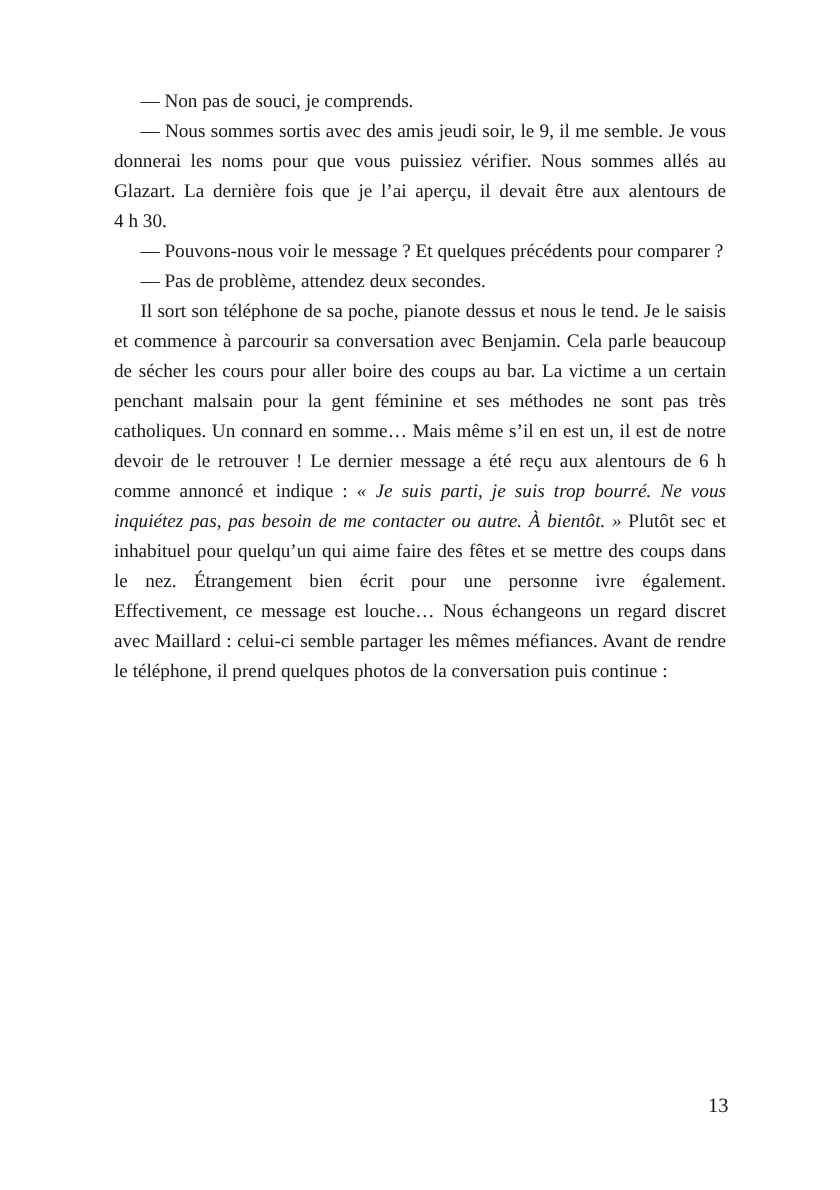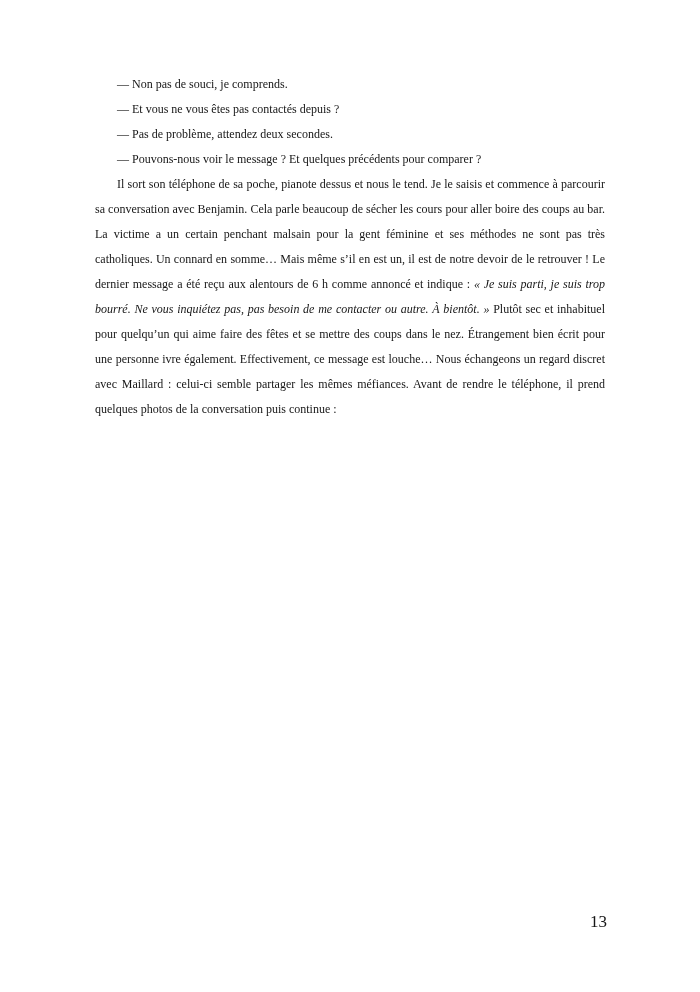--- a/index.html
+++ b/index.html
@@ -14,21 +14,21 @@
     background: #ffffff;
     color: #161616;
     overflow: hidden;
   }
   .text-block {
     position: absolute;
     left: 95px;
     top: 72px;
     width: 510px;
     font-family: "Liberation Serif", "DejaVu Serif", serif;
-    font-size: 12px;
+    font-size: 16px;
     line-height: 25px;
     text-align: justify;
     text-align-last: left;
     hyphens: none;
     color: #161616;
   }
   .para {
     margin: 0;
     padding: 0;
     text-indent: 22px;
@@ -49,27 +49,27 @@
 </head>
 <body>
 
 <div class="page">
 
   <main class="text-block">
 
     <p class="para">— Non pas de souci, je comprends.</p>
 
 
-
-    <p class="para">— Et vous ne vous êtes pas contactés depuis&nbsp;?</p>
+    <p class="para">— Nous sommes sortis avec des amis jeudi soir, le&nbsp;9, il me semble. Je vous donnerai les noms pour que vous puissiez vérifier. Nous sommes allés au Glazart. La dernière fois que je l’ai aperçu, il devait être aux alentours de 4&nbsp;h&nbsp;30.</p>
 
 
-    <p class="para">— Pas de problème, attendez deux secondes.</p>
 
     <p class="para">— Pouvons-nous voir le message&nbsp;? Et quelques précédents pour comparer&nbsp;?</p>
+
+    <p class="para">— Pas de problème, attendez deux secondes.</p>
 
     <p class="para">
       <span>Il sort son téléphone de sa poche, pianote dessus et nous le tend. Je le saisis et commence à parcourir sa conversation avec Benjamin. Cela parle beaucoup de sécher les cours pour aller boire des coups au bar. La victime a un certain penchant malsain pour la gent féminine et ses méthodes ne sont pas très catholiques. Un connard en somme… Mais même s’il en est un, il est de notre devoir de le retrouver&nbsp;! Le dernier message a été reçu aux alentours de 6&nbsp;h comme annoncé et indique&nbsp;:</span>
       <span class="italic">«&nbsp;Je suis parti, je suis trop bourré. Ne vous inquiétez pas, pas besoin de me contacter ou autre. À bientôt.&nbsp;»</span>
       <span>Plutôt sec et inhabituel pour quelqu’un qui aime faire des fêtes et se mettre des coups dans le nez. Étrangement bien écrit pour une personne ivre également. Effectivement, ce message est louche… Nous échangeons un regard discret avec Maillard&nbsp;: celui-ci semble partager les mêmes méfiances. Avant de rendre le téléphone, il prend quelques photos de la conversation puis continue&nbsp;:</span>
     </p>
 
 
 
   </main>

